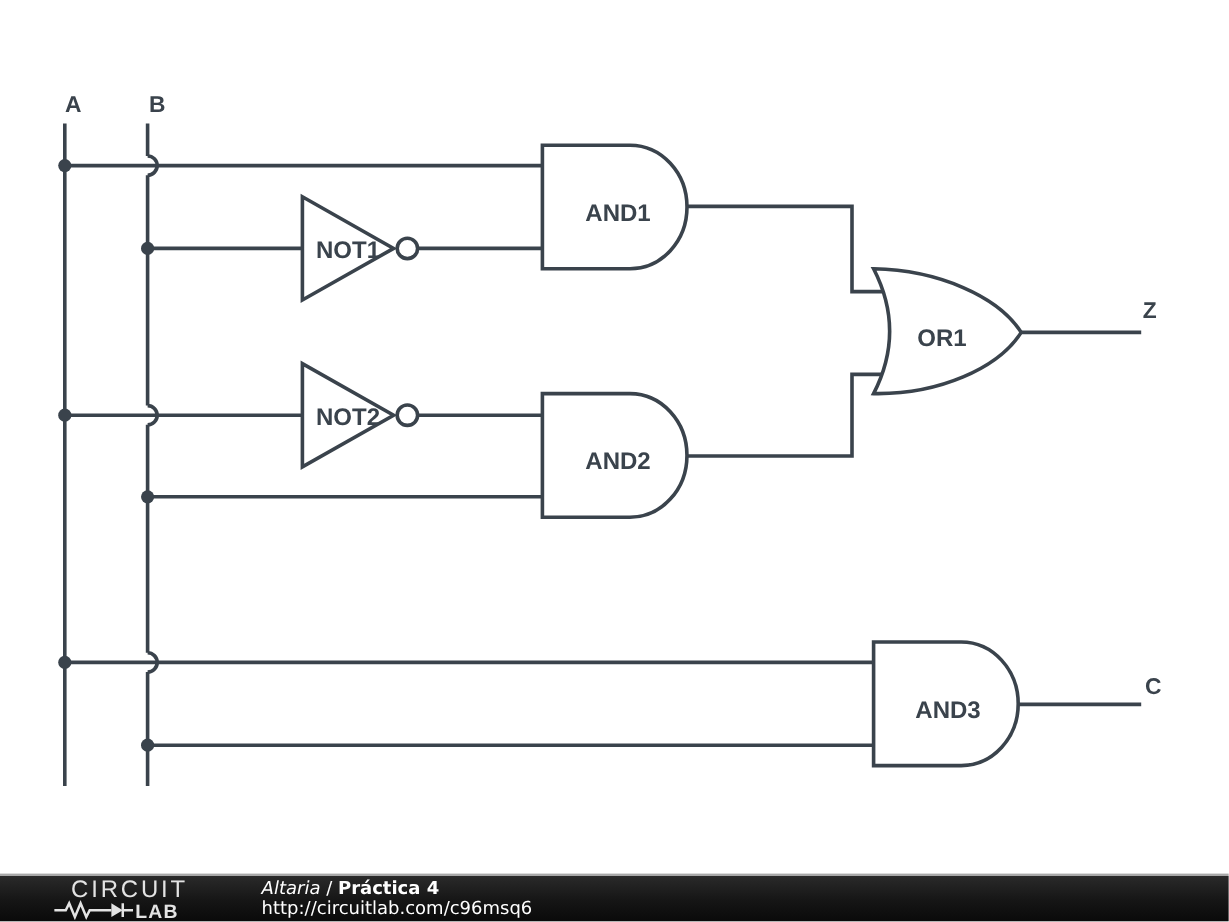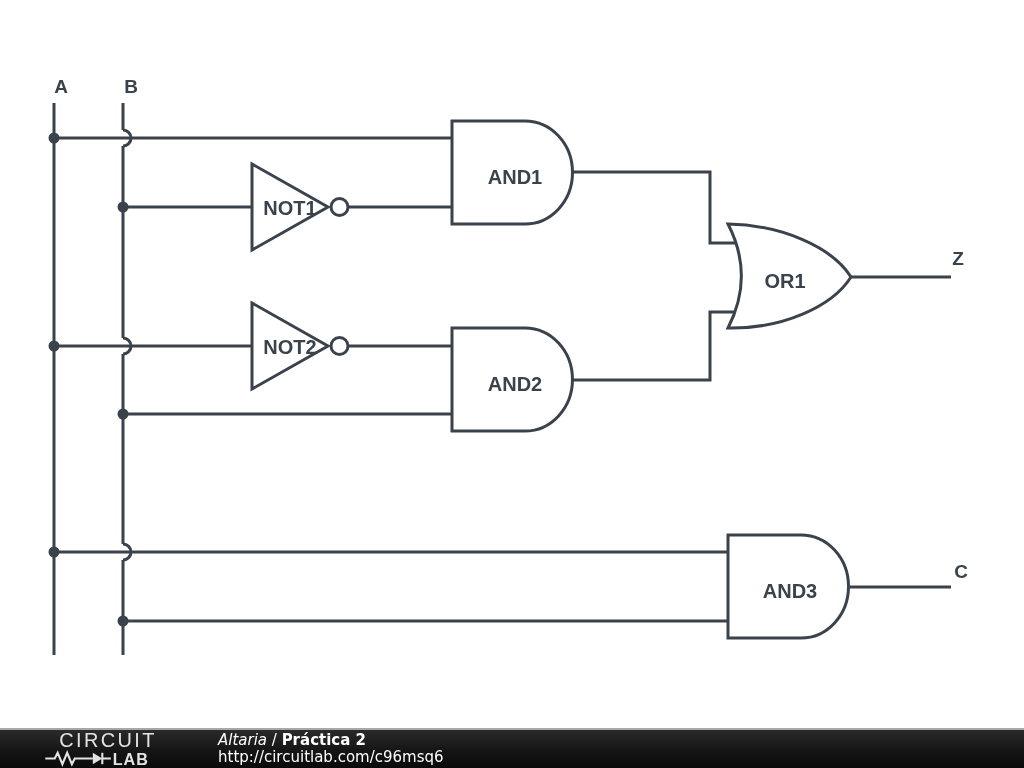--- a/index.html
+++ b/index.html
@@ -123,16 +123,16 @@
     <g stroke="#e3e3e3" stroke-width="2.2" fill="none">
       <polyline points="2,30 12,30 15,24 20,36 25,24 30,36 33,30 52,30"></polyline>
       <polygon points="52,24 52,36 62,30" fill="#e3e3e3" stroke="none"></polygon>
       <line x1="62" y1="24" x2="62" y2="36"></line>
       <line x1="62" y1="30" x2="71" y2="30"></line>
     </g>
     <text class="logo-bottom" x="73" y="37">LAB</text>
   </svg>
 
   <div class="footer-text">
-    <div class="footer-line1"><i>Altaria</i><span> / </span><b>Práctica 2</b></div>
+    <div class="footer-line1"><i>Altaria</i><span> / </span><b>Práctica 4</b></div>
     <div class="footer-line2">http://circuitlab.com/c96msq6</div>
   </div>
 </div>
 
 </body></html>

